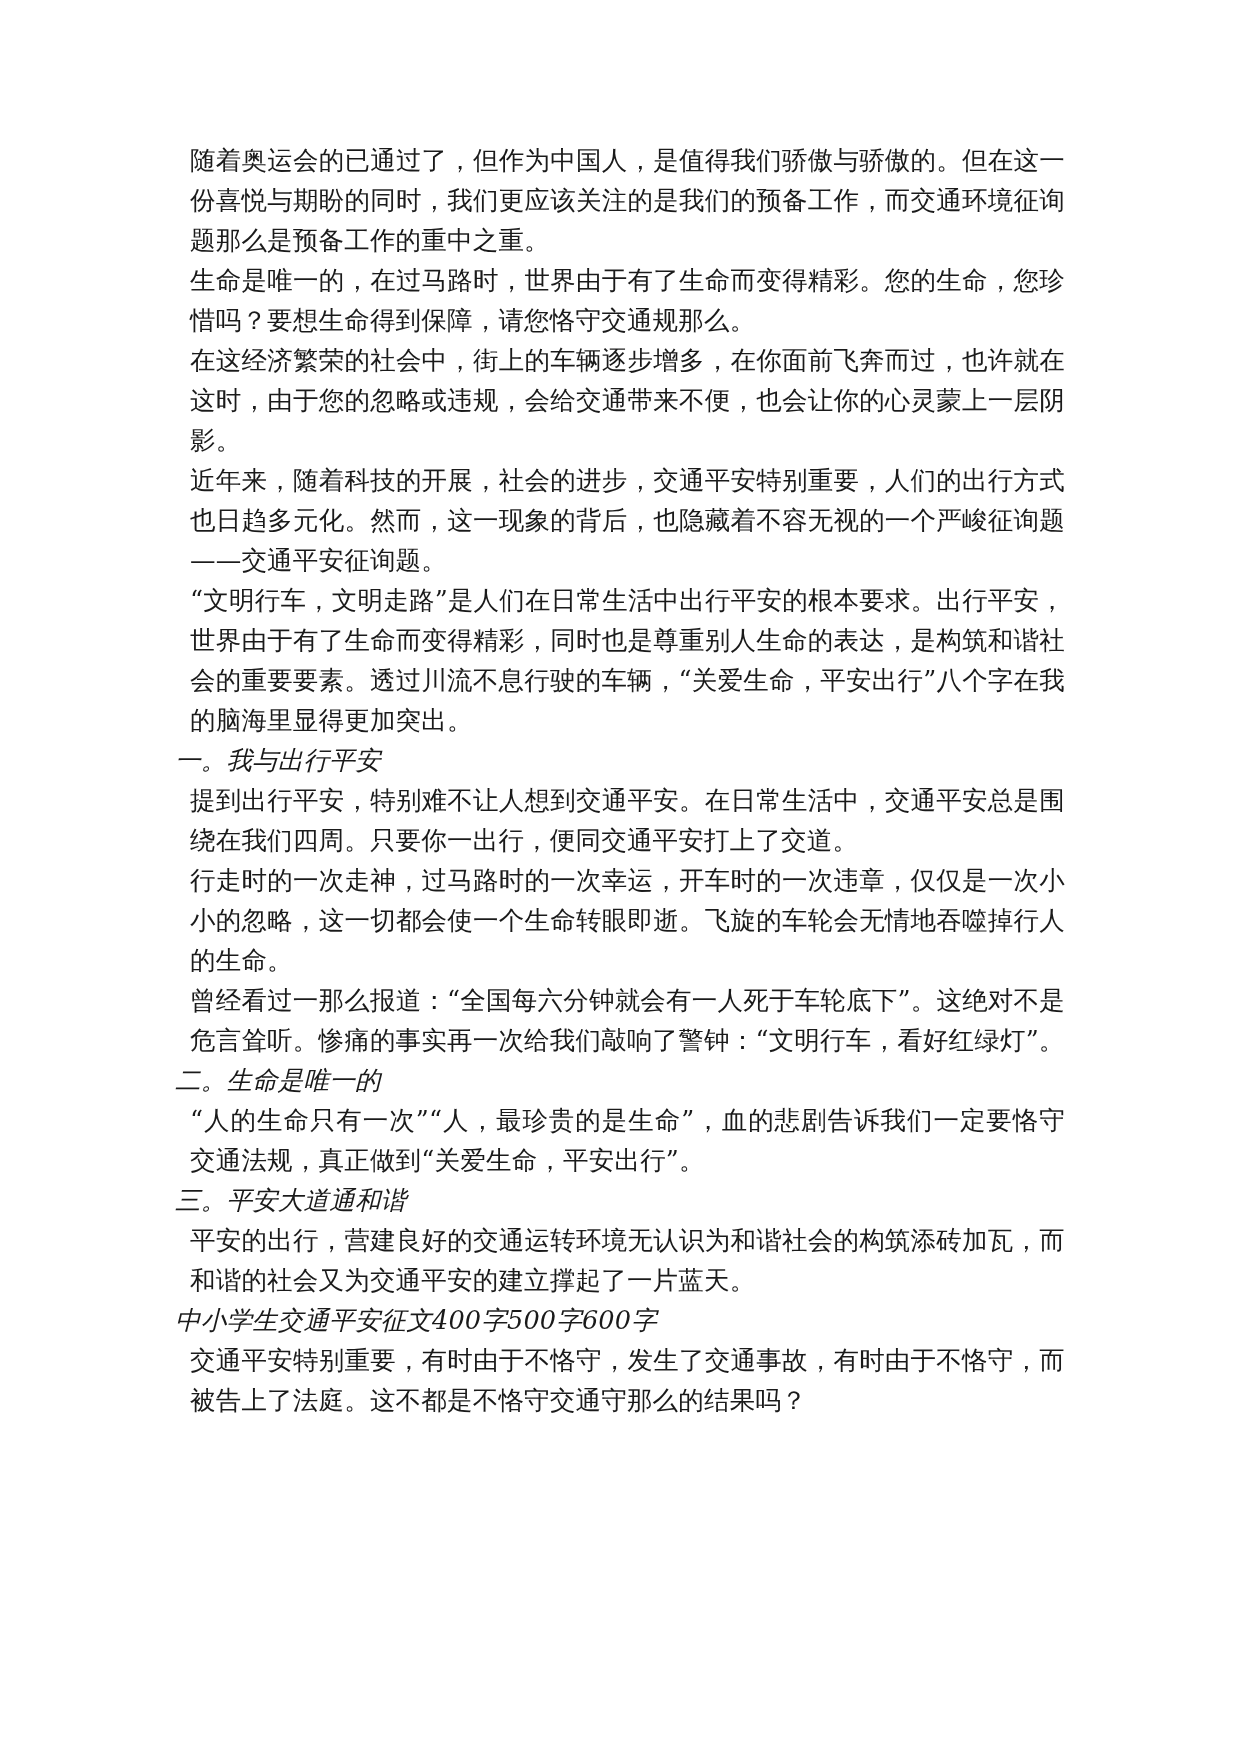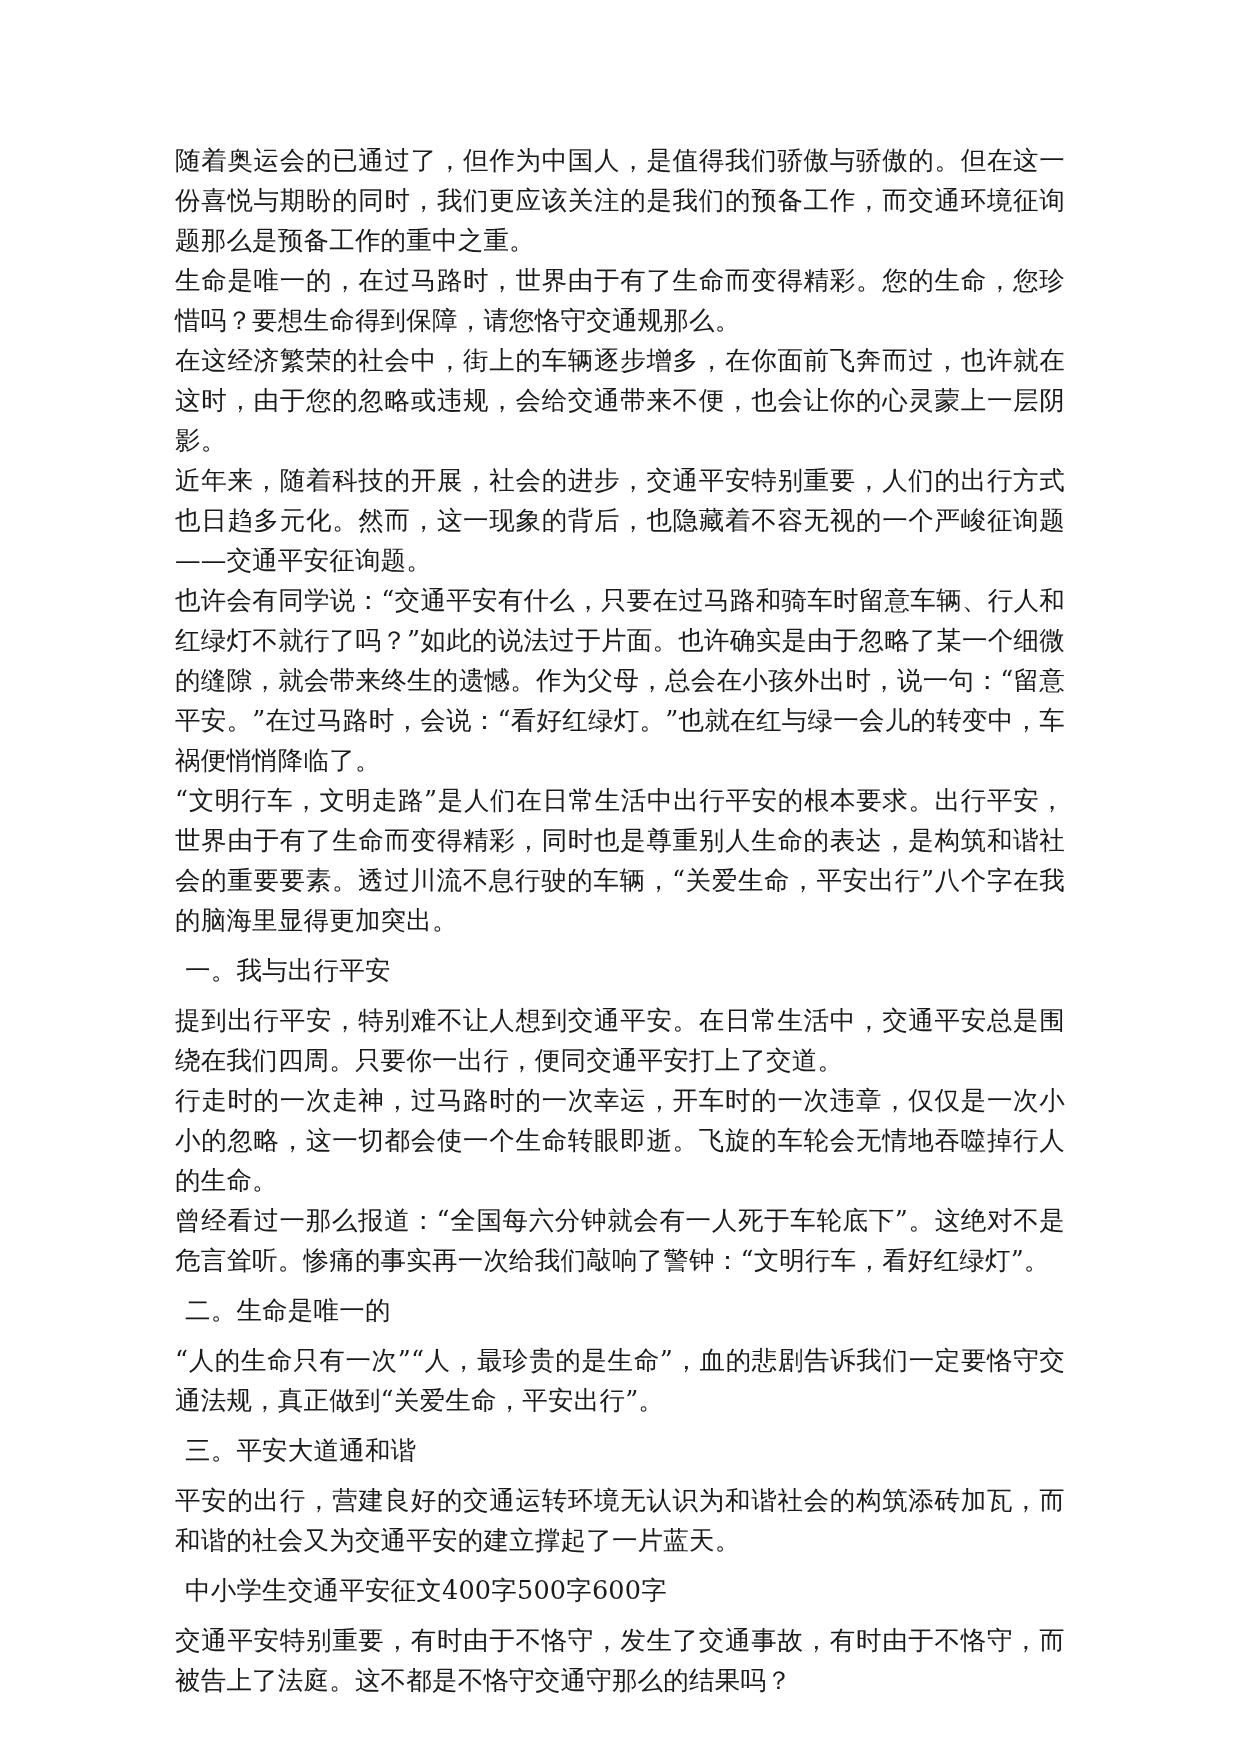--- a/index.html
+++ b/index.html
@@ -20,41 +20,41 @@
     color: #1a1a1a;
   }
   .doc-body {
     width: 890px;
   }
   .para {
     font-size: 25.5px;
     line-height: 40px;
     text-align: justify;
     text-justify: inter-ideograph;
-    margin: 0 0 0 0;
+    margin: 0 0 0 15px;
     letter-spacing: 0.2px;
     word-break: break-all;
   }
   .heading-line {
     font-size: 25.5px;
     line-height: 40px;
-    margin: 10px;
+    margin: 0;
     letter-spacing: 0.2px;
+    font-style: italic;
   }
 </style>
 </head>
 <body>
 
 <div class="page">
   <div class="doc-body">
     <p class="para">随着奥运会的已通过了，但作为中国人，是值得我们骄傲与骄傲的。但在这一份喜悦与期盼的同时，我们更应该关注的是我们的预备工作，而交通环境征询题那么是预备工作的重中之重。</p>
     <p class="para">生命是唯一的，在过马路时，世界由于有了生命而变得精彩。您的生命，您珍惜吗？要想生命得到保障，请您恪守交通规那么。</p>
     <p class="para">在这经济繁荣的社会中，街上的车辆逐步增多，在你面前飞奔而过，也许就在这时，由于您的忽略或违规，会给交通带来不便，也会让你的心灵蒙上一层阴影。</p>
     <p class="para">近年来，随着科技的开展，社会的进步，交通平安特别重要，人们的出行方式也日趋多元化。然而，这一现象的背后，也隐藏着不容无视的一个严峻征询题——交通平安征询题。</p>
-    <p class="para">也许会有同学说：“交通平安有什么，只要在过马路和骑车时留意车辆、行人和红绿灯不就行了吗？”如此的说法过于片面。也许确实是由于忽略了某一个细微的缝隙，就会带来终生的遗憾。作为父母，总会在小孩外出时，说一句：“留意平安。”在过马路时，会说：“看好红绿灯。”也就在红与绿一会儿的转变中，车祸便悄悄降临了。</p>
     <p class="para">“文明行车，文明走路”是人们在日常生活中出行平安的根本要求。出行平安，世界由于有了生命而变得精彩，同时也是尊重别人生命的表达，是构筑和谐社会的重要要素。透过川流不息行驶的车辆，“关爱生命，平安出行”八个字在我的脑海里显得更加突出。</p>
     <p class="heading-line">一。我与出行平安</p>
     <p class="para">提到出行平安，特别难不让人想到交通平安。在日常生活中，交通平安总是围绕在我们四周。只要你一出行，便同交通平安打上了交道。</p>
     <p class="para">行走时的一次走神，过马路时的一次幸运，开车时的一次违章，仅仅是一次小小的忽略，这一切都会使一个生命转眼即逝。飞旋的车轮会无情地吞噬掉行人的生命。</p>
     <p class="para">曾经看过一那么报道：“全国每六分钟就会有一人死于车轮底下”。这绝对不是危言耸听。惨痛的事实再一次给我们敲响了警钟：“文明行车，看好红绿灯”。</p>
     <p class="heading-line">二。生命是唯一的</p>
     <p class="para">“人的生命只有一次”“人，最珍贵的是生命”，血的悲剧告诉我们一定要恪守交通法规，真正做到“关爱生命，平安出行”。</p>
     <p class="heading-line">三。平安大道通和谐</p>
     <p class="para">平安的出行，营建良好的交通运转环境无认识为和谐社会的构筑添砖加瓦，而和谐的社会又为交通平安的建立撑起了一片蓝天。</p>
     <p class="heading-line">中小学生交通平安征文400字500字600字</p>

